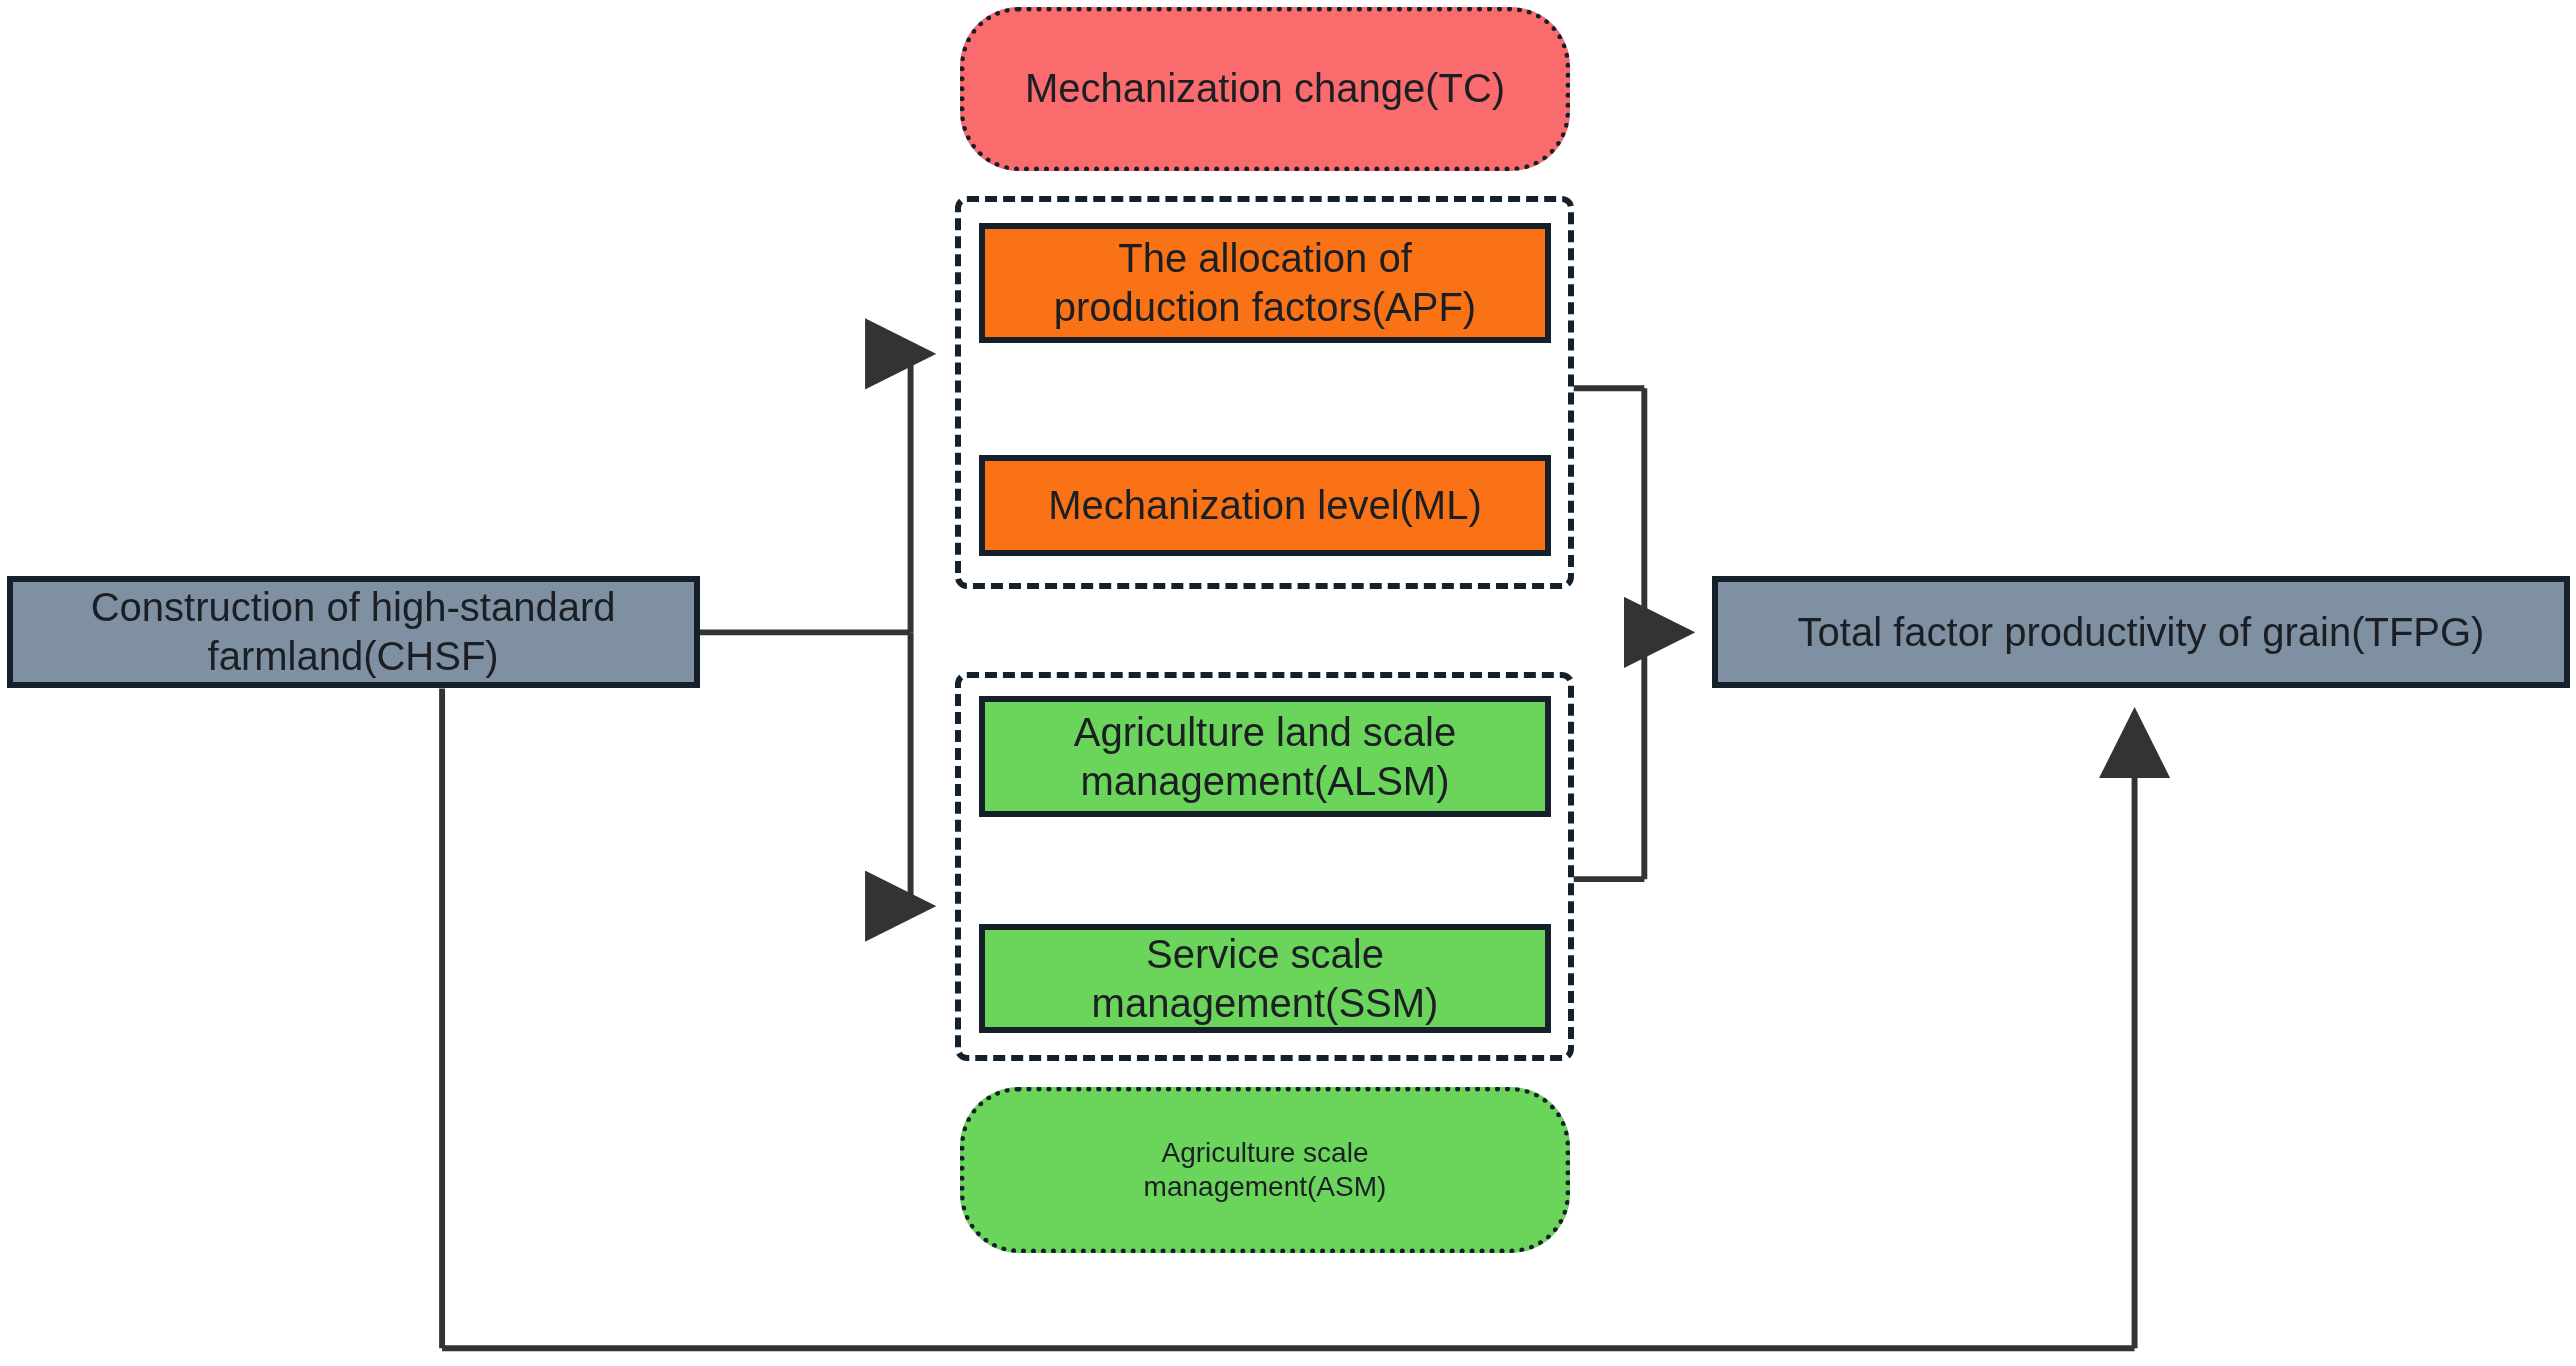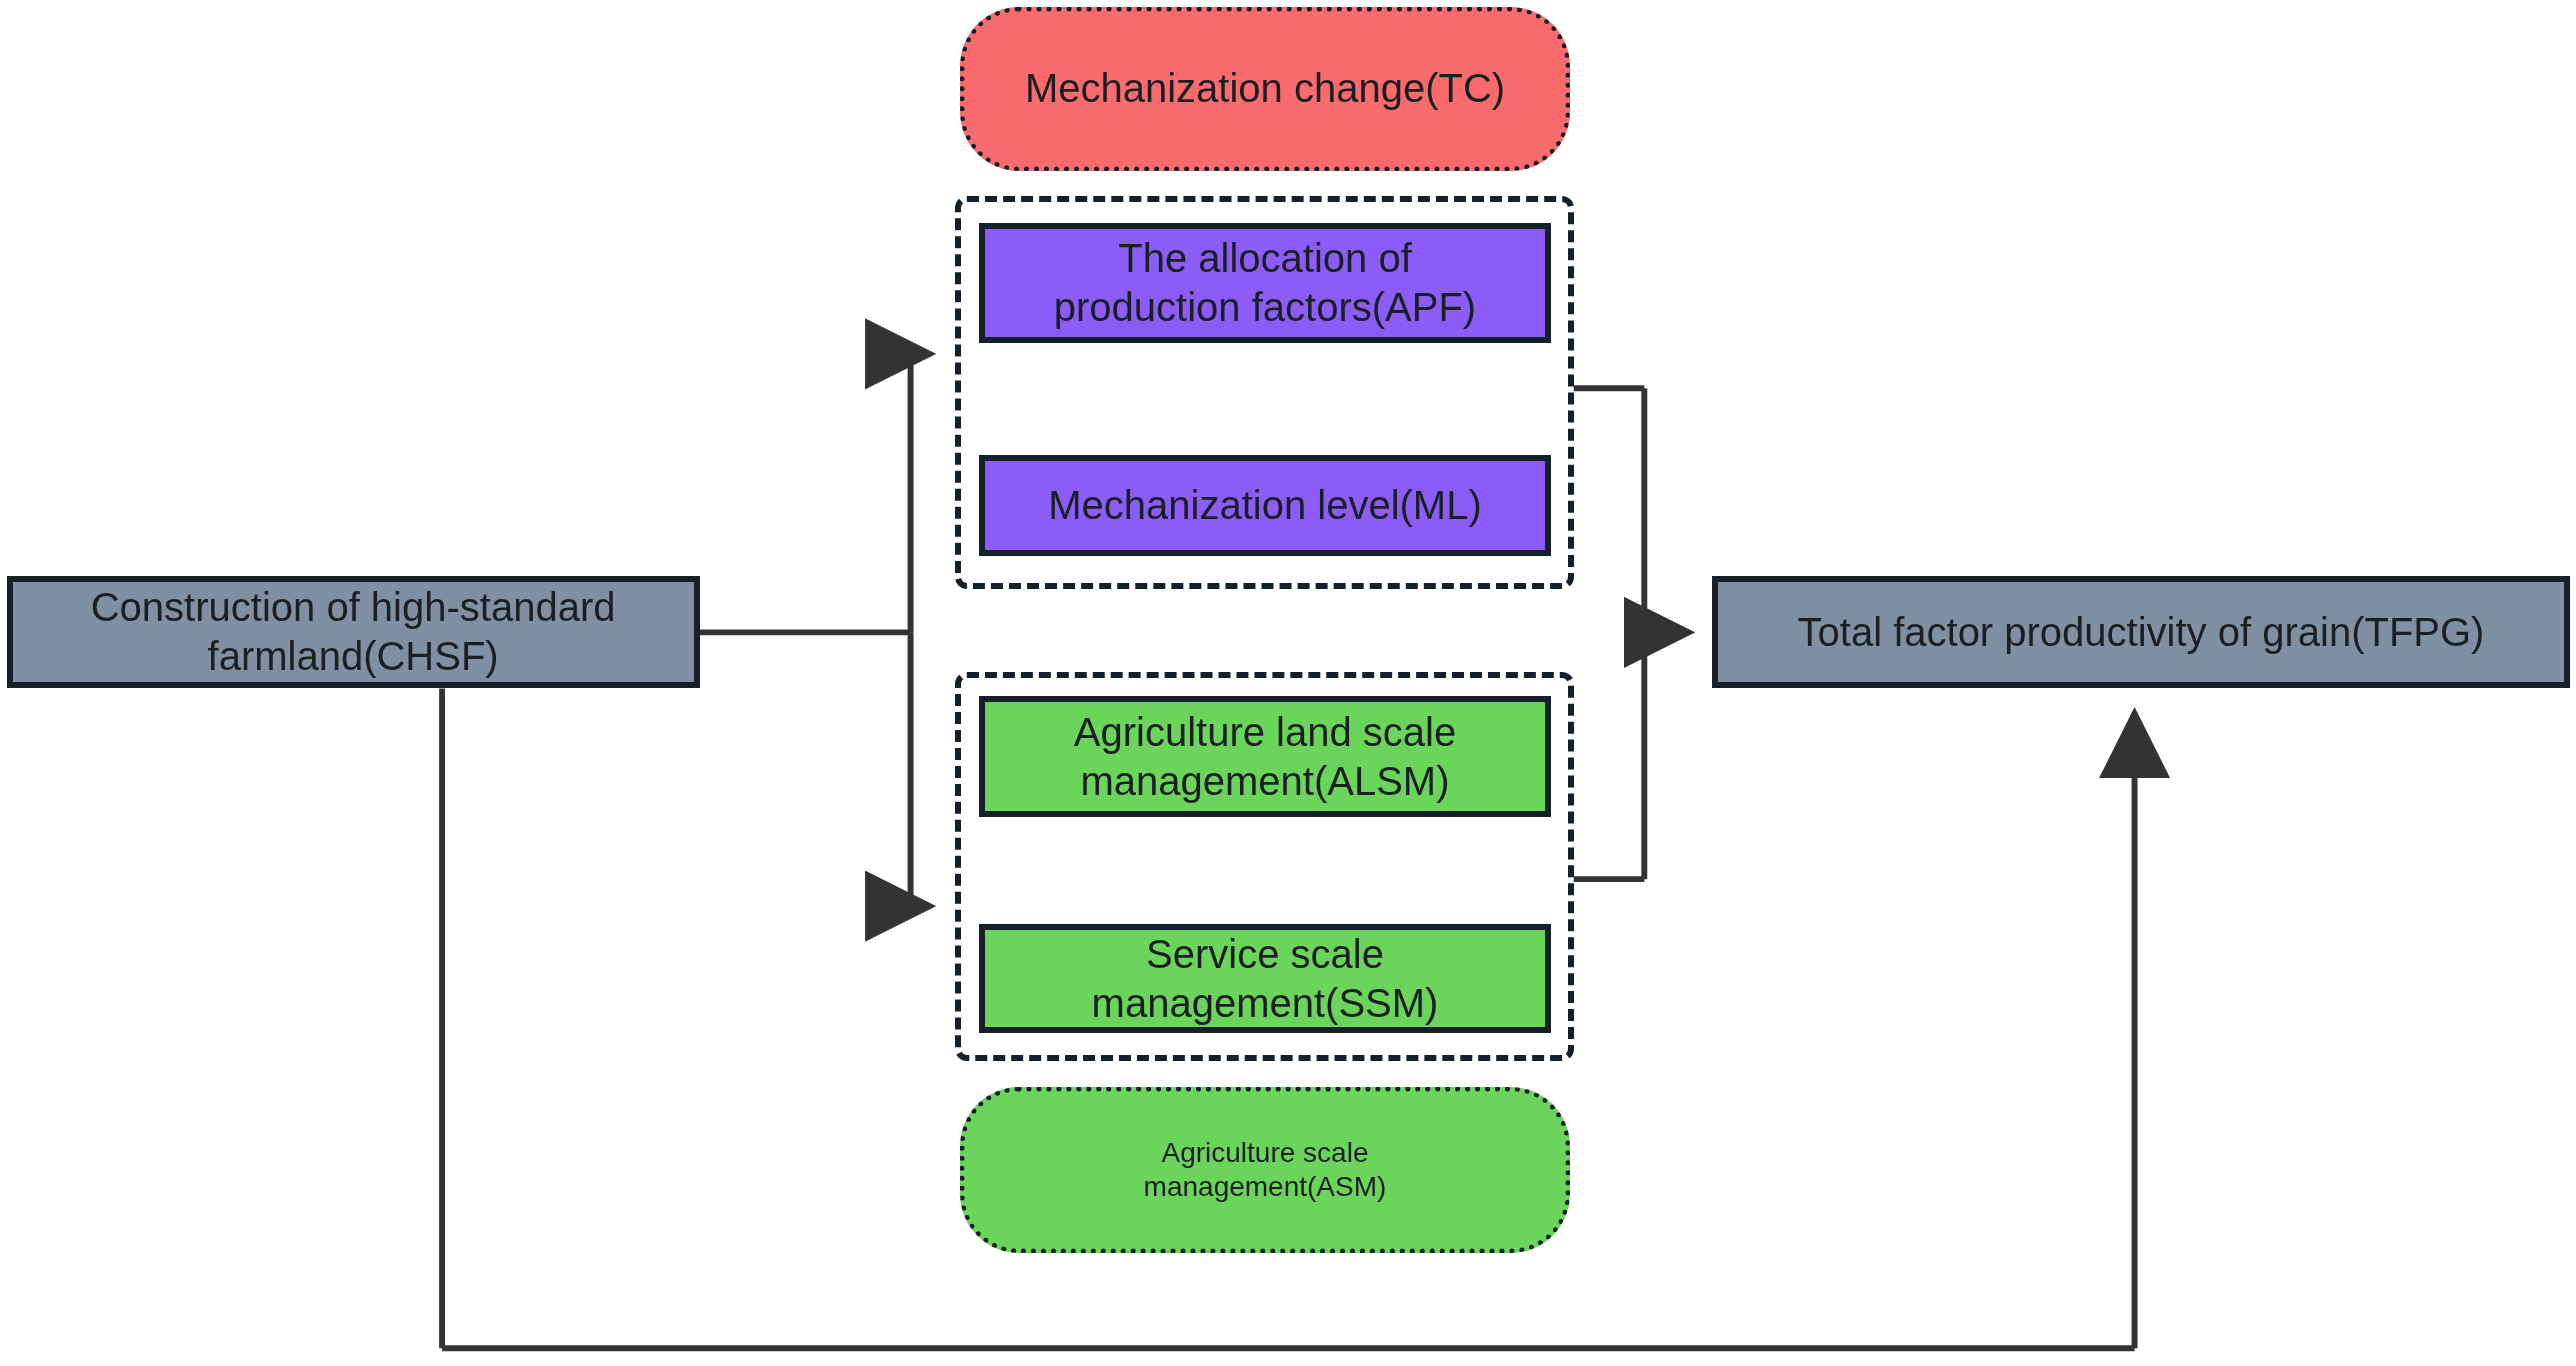--- a/index.html
+++ b/index.html
@@ -33,21 +33,21 @@
     color: #1b1f24;
     line-height: 1.22;
     z-index: 3;
   }
   .node-grey {
     background: #7e90a1;
     border: 6px solid #16202b;
     font-size: 40px;
   }
   .node-red {
-    background: #8b5cf6;
+    background: #f97316;
     border: 6px solid #16202b;
     font-size: 40px;
   }
   .node-green {
     background: #6bd45a;
     border: 6px solid #16202b;
     font-size: 40px;
   }
   .node-rounded-red {
     background: #fa6b6d;

